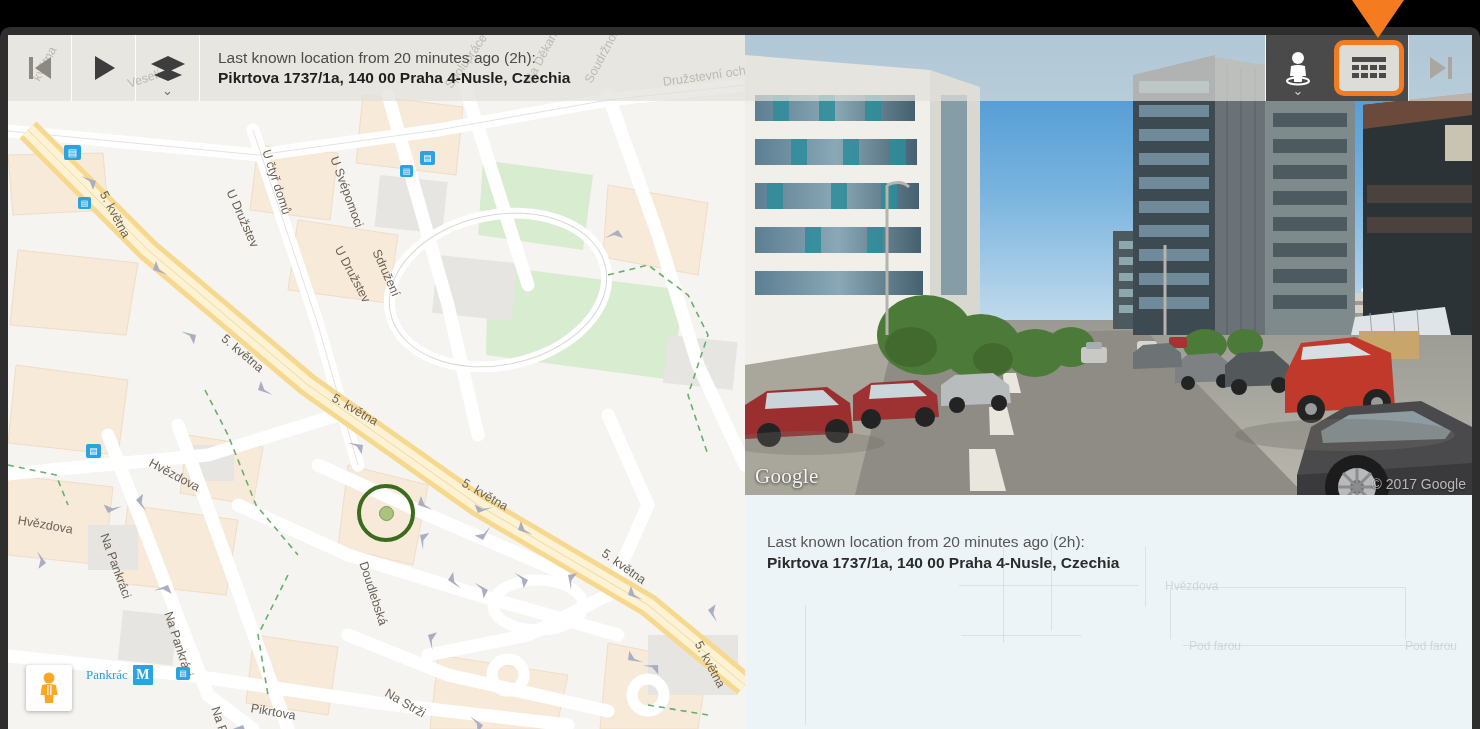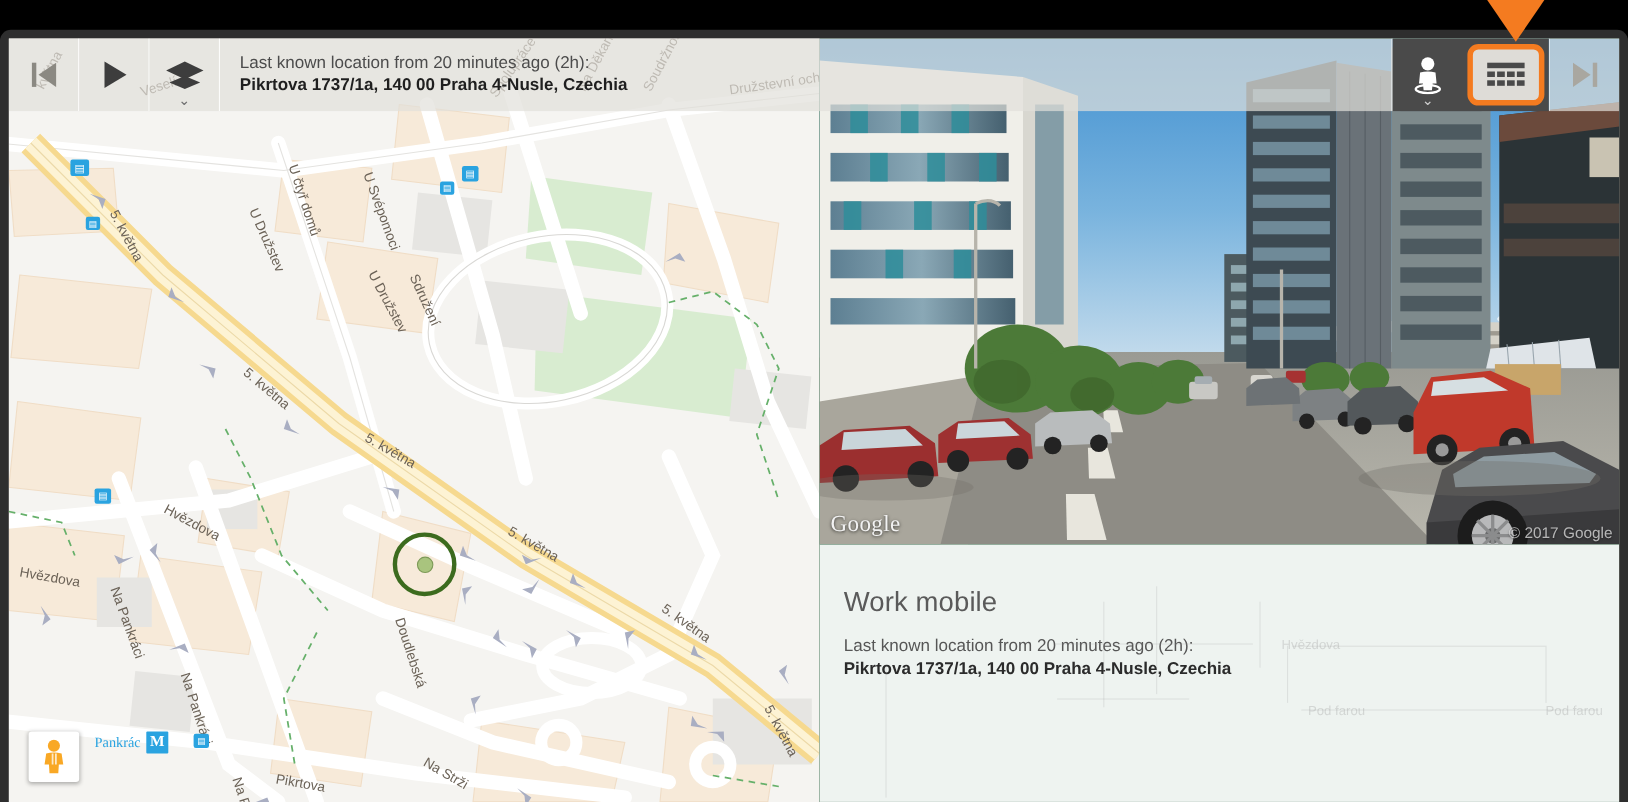--- a/index.html
+++ b/index.html
@@ -35,21 +35,21 @@
     background: #f4f3f0;
     overflow: hidden;
   }
   #map-canvas { position: absolute; inset: 0; }
 
   
   #sv-pane {
     position: absolute;
     left: 737px; top: 0;
     width: 727px; height: 694px;
-    background: #14532d;
+    background: #0369a1;
     overflow: hidden;
   }
   #sv-image {
     position: absolute; left: 0; top: 0;
     width: 727px; height: 460px;
     overflow: hidden;
   }
   #sv-watermark {
     position: absolute; left: 10px; bottom: 6px;
     font-family: "Liberation Serif", serif;
@@ -622,21 +622,20 @@
       <div class="ghost-line" style="left:216px; top:140px; width:120px; height:1px;"></div>
       <div class="ghost-line" style="left:430px; top:92px; width:230px; height:1px;"></div>
       <div class="ghost-line" style="left:425px; top:92px; width:1px; height:52px;"></div>
       <div class="ghost-line" style="left:660px; top:92px; width:1px; height:52px;"></div>
       <div class="ghost-line" style="left:438px; top:150px; width:270px; height:1px;"></div>
       <div class="ghost-line" style="left:60px; top:110px; width:1px; height:120px;"></div>
       <div class="ghost-label" style="left:420px; top:84px;">Hvězdova</div>
       <div class="ghost-label" style="left:444px; top:144px;">Pod farou</div>
       <div class="ghost-label" style="left:660px; top:144px;">Pod farou</div>
 
-      <div id="info-title">Work mobile</div>
       <div id="info-line1">Last known location from 20 minutes ago (2h):</div>
       <div id="info-line2">Pikrtova 1737/1a, 140 00 Praha 4-Nusle, Czechia</div>
     </div>
   </div>
 
   <div id="toolbar">
 
     <div class="tb-btn">
       <svg width="32" height="30" viewBox="0 0 32 30">
         <rect x="5" y="4" width="4" height="22" fill="#8b8982"></rect>

